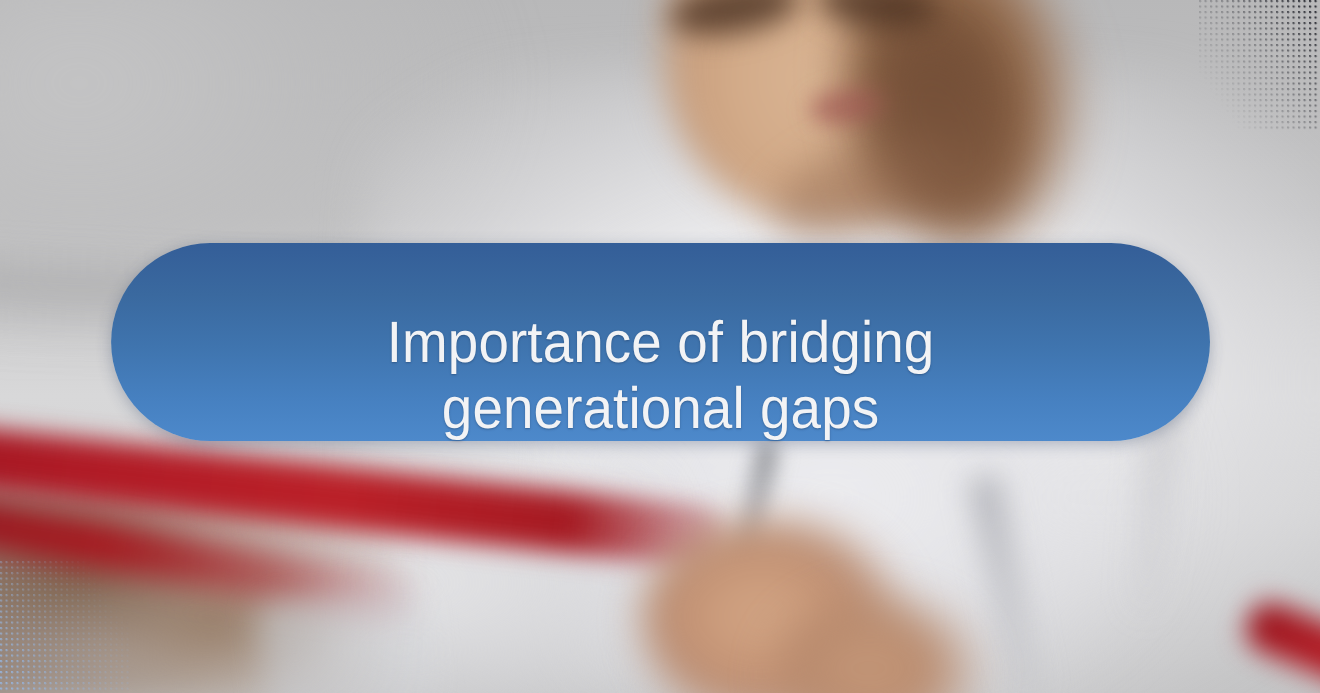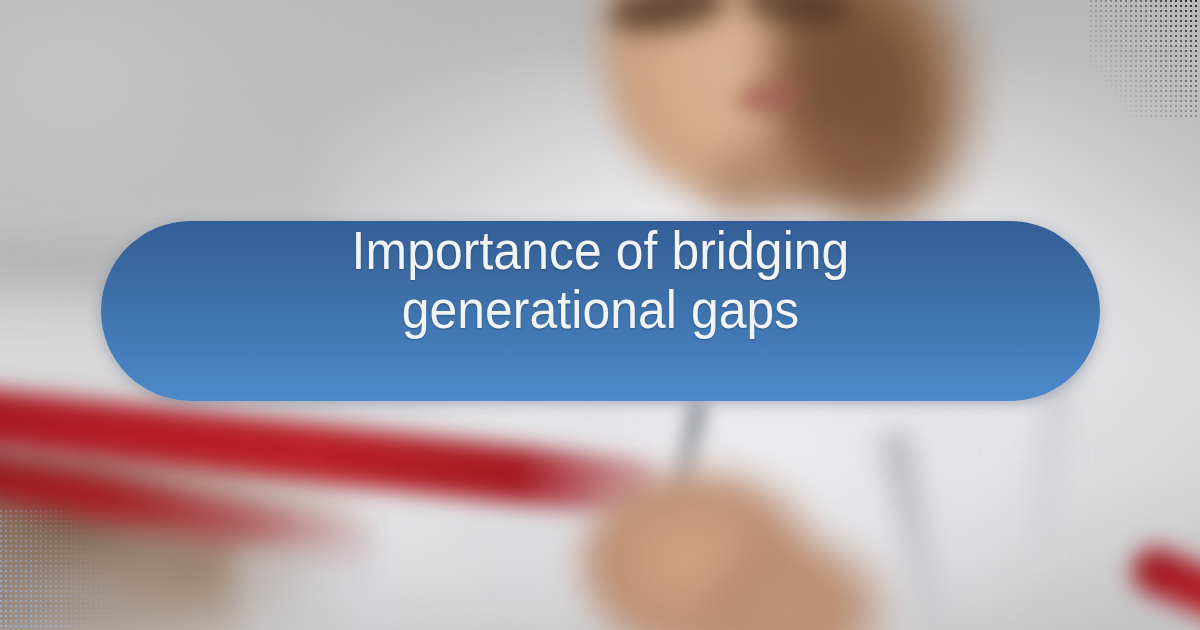--- a/index.html
+++ b/index.html
@@ -312,21 +312,21 @@
     height: 180px;
     border-radius: 90px;
     background: linear-gradient(180deg,
         #345e98 0%,
         #3a699f 26%,
         #3f74ae 52%,
         #4680c0 78%,
         #4d89cb 100%);
     box-shadow: 0 3px 14px rgba(40,60,95,0.30);
     display: flex;
-    align-items: flex-start;
+    align-items: flex-end;
     justify-content: center;
     box-sizing: border-box;
     padding: 0 70px;
   }
 
   .pill-title {
     margin: 0;
     width: 100%;
     text-align: center;
     color: #f2f3f5;

